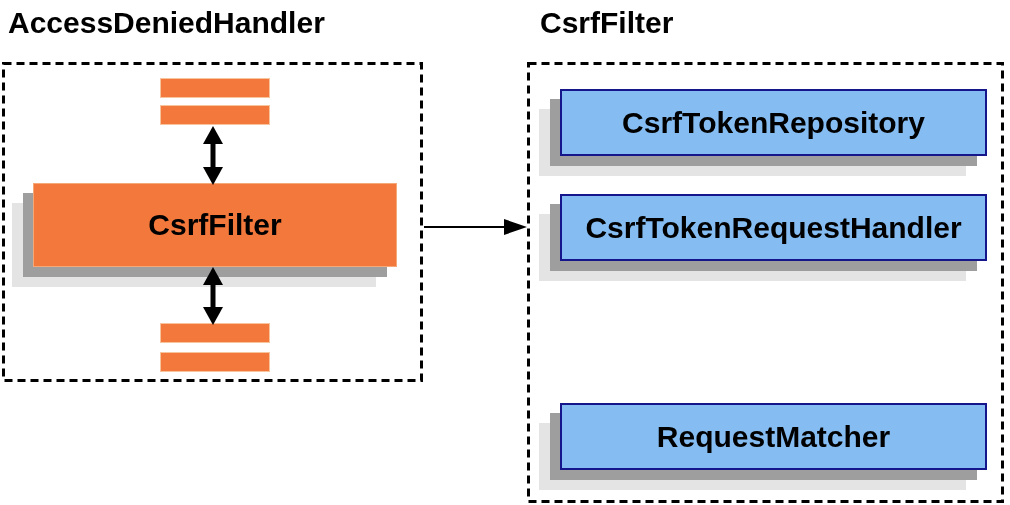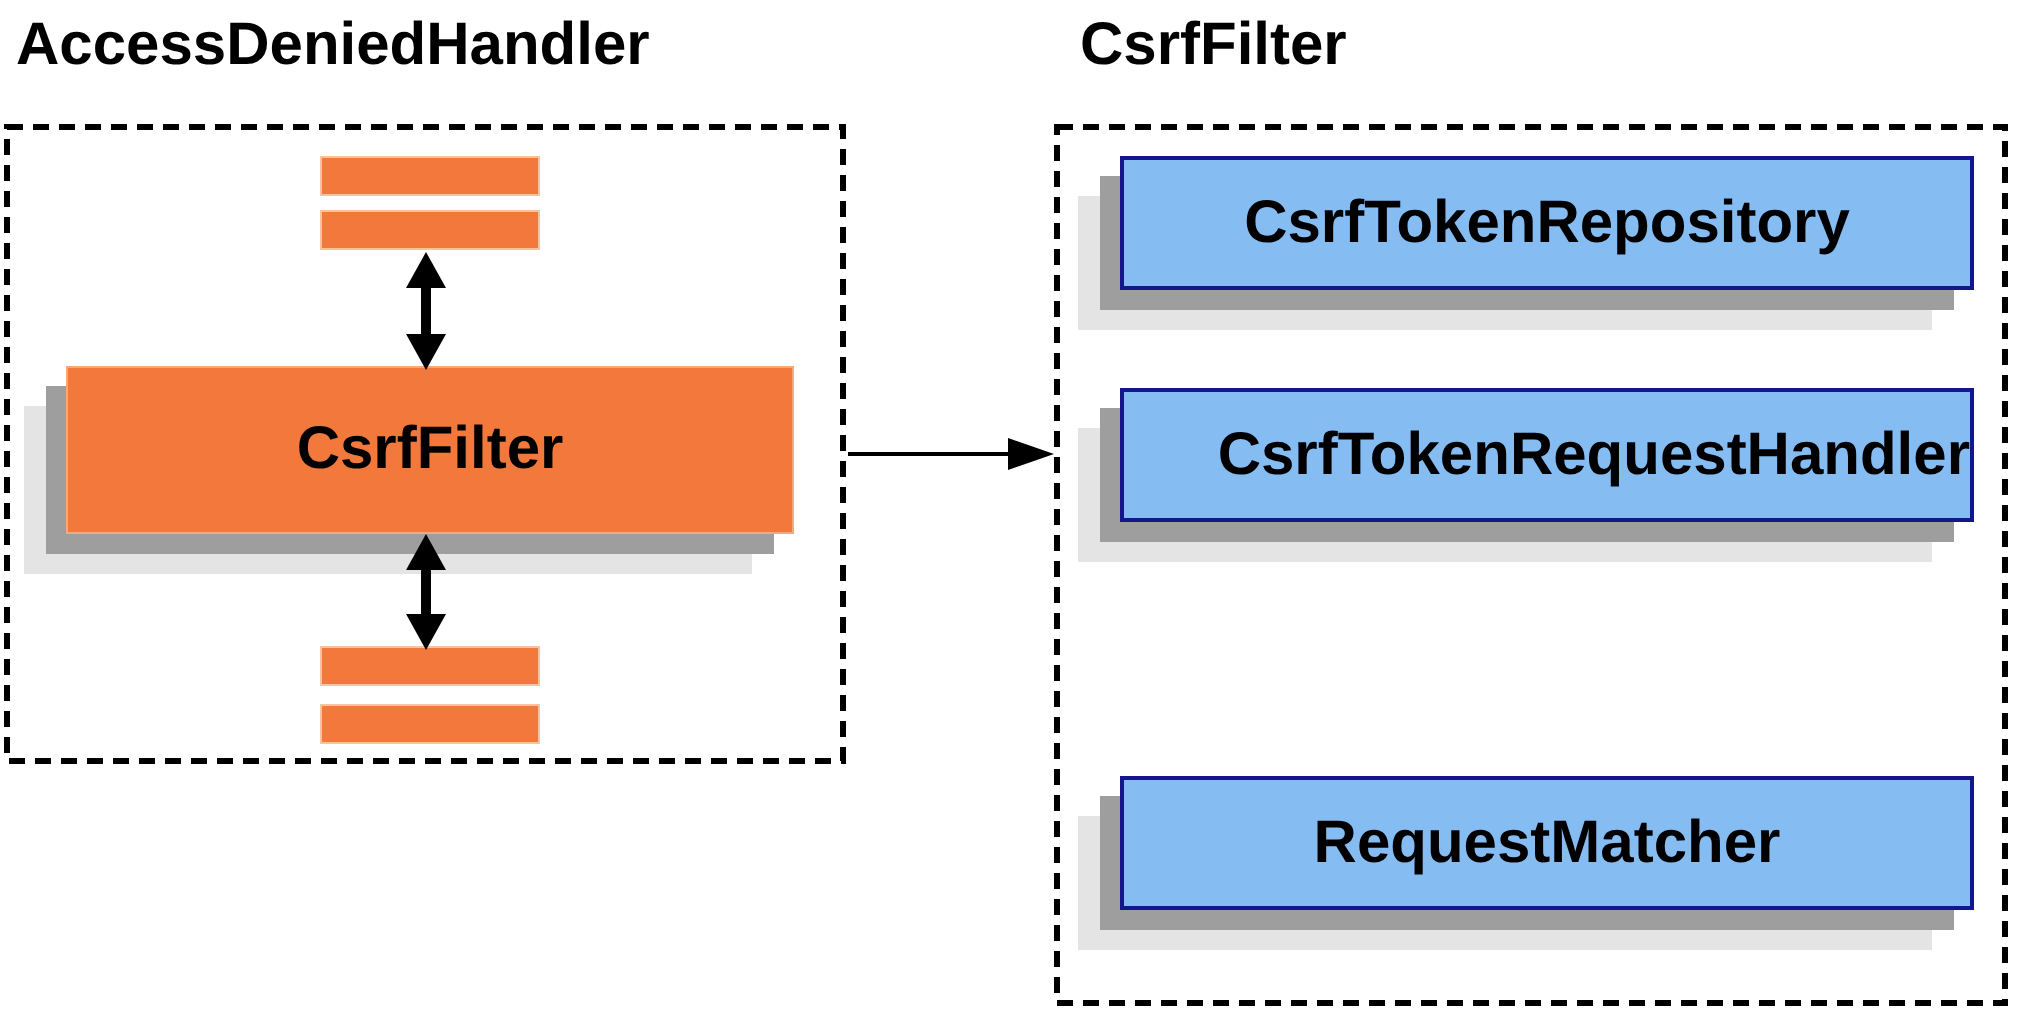--- a/index.html
+++ b/index.html
@@ -67,24 +67,24 @@
     border: 2px solid #15158C;
     box-sizing: border-box;
     display: flex;
     align-items: center;
     justify-content: center;
     font-size: 30px;
     font-weight: bold;
     color: #000000;
     box-shadow: -10px 10px 0 #9E9E9E, -21px 20px 0 #E4E4E4;
   }
-  .comp-1 { top: 78px; }
-  .comp-2 { top: 194px; justify-content: flex-end; }
+  .comp-1 { top: 89px; }
+  .comp-2 { top: 194px; }
   .comp-3 { top: 294px; }
-  .comp-4 { top: 388px; }
+  .comp-4 { top: 403px; }
 
   .overlay {
     position: absolute;
     left: 0;
     top: 0;
     width: 1010px;
     height: 505px;
     pointer-events: none;
   }
 </style>

